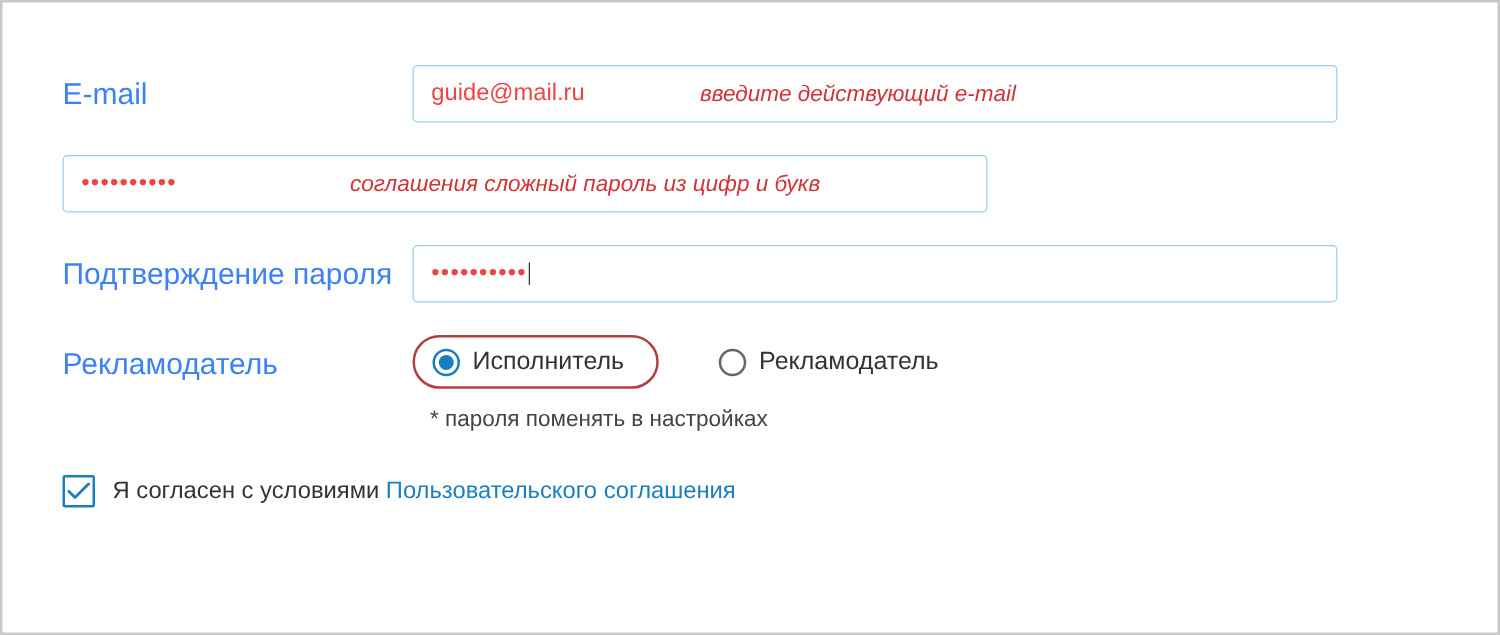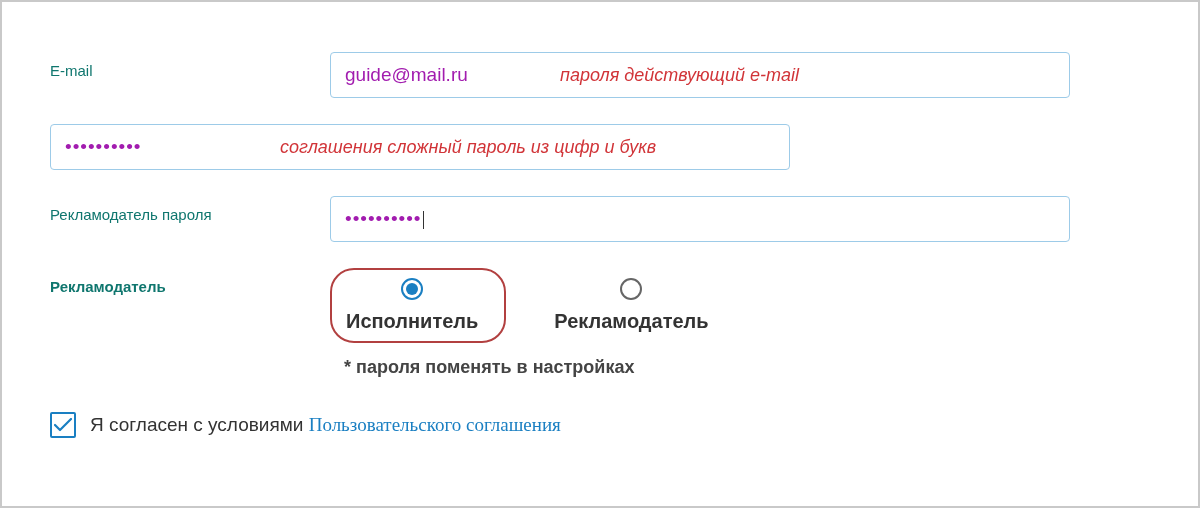--- a/index.html
+++ b/index.html
@@ -14,39 +14,39 @@
       padding: 50px 48px 30px 48px;
     }
     .form-row {
       display: flex;
       align-items: flex-start;
       margin-bottom: 26px;
     }
     .label-col {
       width: 280px;
       padding-top: 10px;
-      font-size: 15px;
-      color: #0f766e;
+      font-size: 24px;
+      color: #3b82f6;
       flex-shrink: 0;
     }
     .input-col {
       flex: 1;
       position: relative;
     }
     .input-wrap {
       position: relative;
     }
     .text-input {
       width: 740px;
       height: 46px;
       border: 1px solid #9dcbe8;
       border-radius: 4px;
       padding: 0 14px;
       font-size: 19px;
-      color: #a21caf;
+      color: #ef4444;
       background: #fff;
     }
     .hint {
       position: absolute;
       left: 230px;
       top: 50%;
       transform: translateY(-50%);
       font-style: italic;
       color: #d13438;
       font-size: 18px;
@@ -57,21 +57,20 @@
       align-items: center;
       gap: 30px;
     }
     .radio-option {
       display: flex;
       align-items: center;
       gap: 10px;
       padding: 6px 18px;
       border-radius: 24px;
       cursor: pointer;
-      flex-direction: column;
     }
     .radio-option.highlight {
       border: 2px solid #b24040;
       padding: 8px 26px 8px 14px;
     }
     .radio-circle {
       width: 22px;
       height: 22px;
       border: 2px solid #1a7fc2;
       border-radius: 50%;
@@ -118,69 +117,68 @@
       width: 18px;
       height: 14px;
     }
     .agree-text {
       font-size: 19px;
       color: #333;
     }
     .link {
       color: #1a7fc2;
       cursor: pointer;
-      font-family: Liberation Serif, serif;
     }
     .dots { letter-spacing: 1px; font-family: Arial; }
     .caret::after {
       content: '';
       display: inline-block;
       width: 1px;
       height: 18px;
       background: #333;
       vertical-align: middle;
       margin-left: 1px;
     }
   </style>
 </head>
 <body>
 
 <div class="form-row">
   <div class="label-col">E-mail</div>
   <div class="input-col">
     <div class="input-wrap">
       <input class="text-input" type="text" value="guide@mail.ru" style="">
-      <span class="hint">пароля действующий e-mail</span>
+      <span class="hint">введите действующий e-mail</span>
     </div>
   </div>
 </div>
 
 <div class="form-row">
   <div class="input-col">
     <div class="input-wrap">
       <div class="text-input" style="display:flex;align-items:center;">
         <span class="dots">••••••••••</span>
       </div>
       <span class="hint">соглашения сложный пароль из цифр и букв</span>
     </div>
   </div>
 </div>
 
 <div class="form-row">
-  <div class="label-col">Рекламодатель пароля</div>
+  <div class="label-col">Подтверждение пароля</div>
   <div class="input-col">
     <div class="input-wrap">
       <div class="text-input" style="display:flex;align-items:center;">
         <span class="dots caret">••••••••••</span>
       </div>
     </div>
   </div>
 </div>
 
-<div class="form-row" style="margin-bottom:0;font-weight:bold;">
+<div class="form-row" style="margin-bottom:0;">
   <div class="label-col">Рекламодатель</div>
   <div class="input-col">
     <div class="radio-row">
       <div class="radio-option highlight">
         <span class="radio-circle">
           <span class="radio-dot"></span>
         </span>
         <span class="radio-label">Исполнитель</span>
       </div>
       <div class="radio-option">

